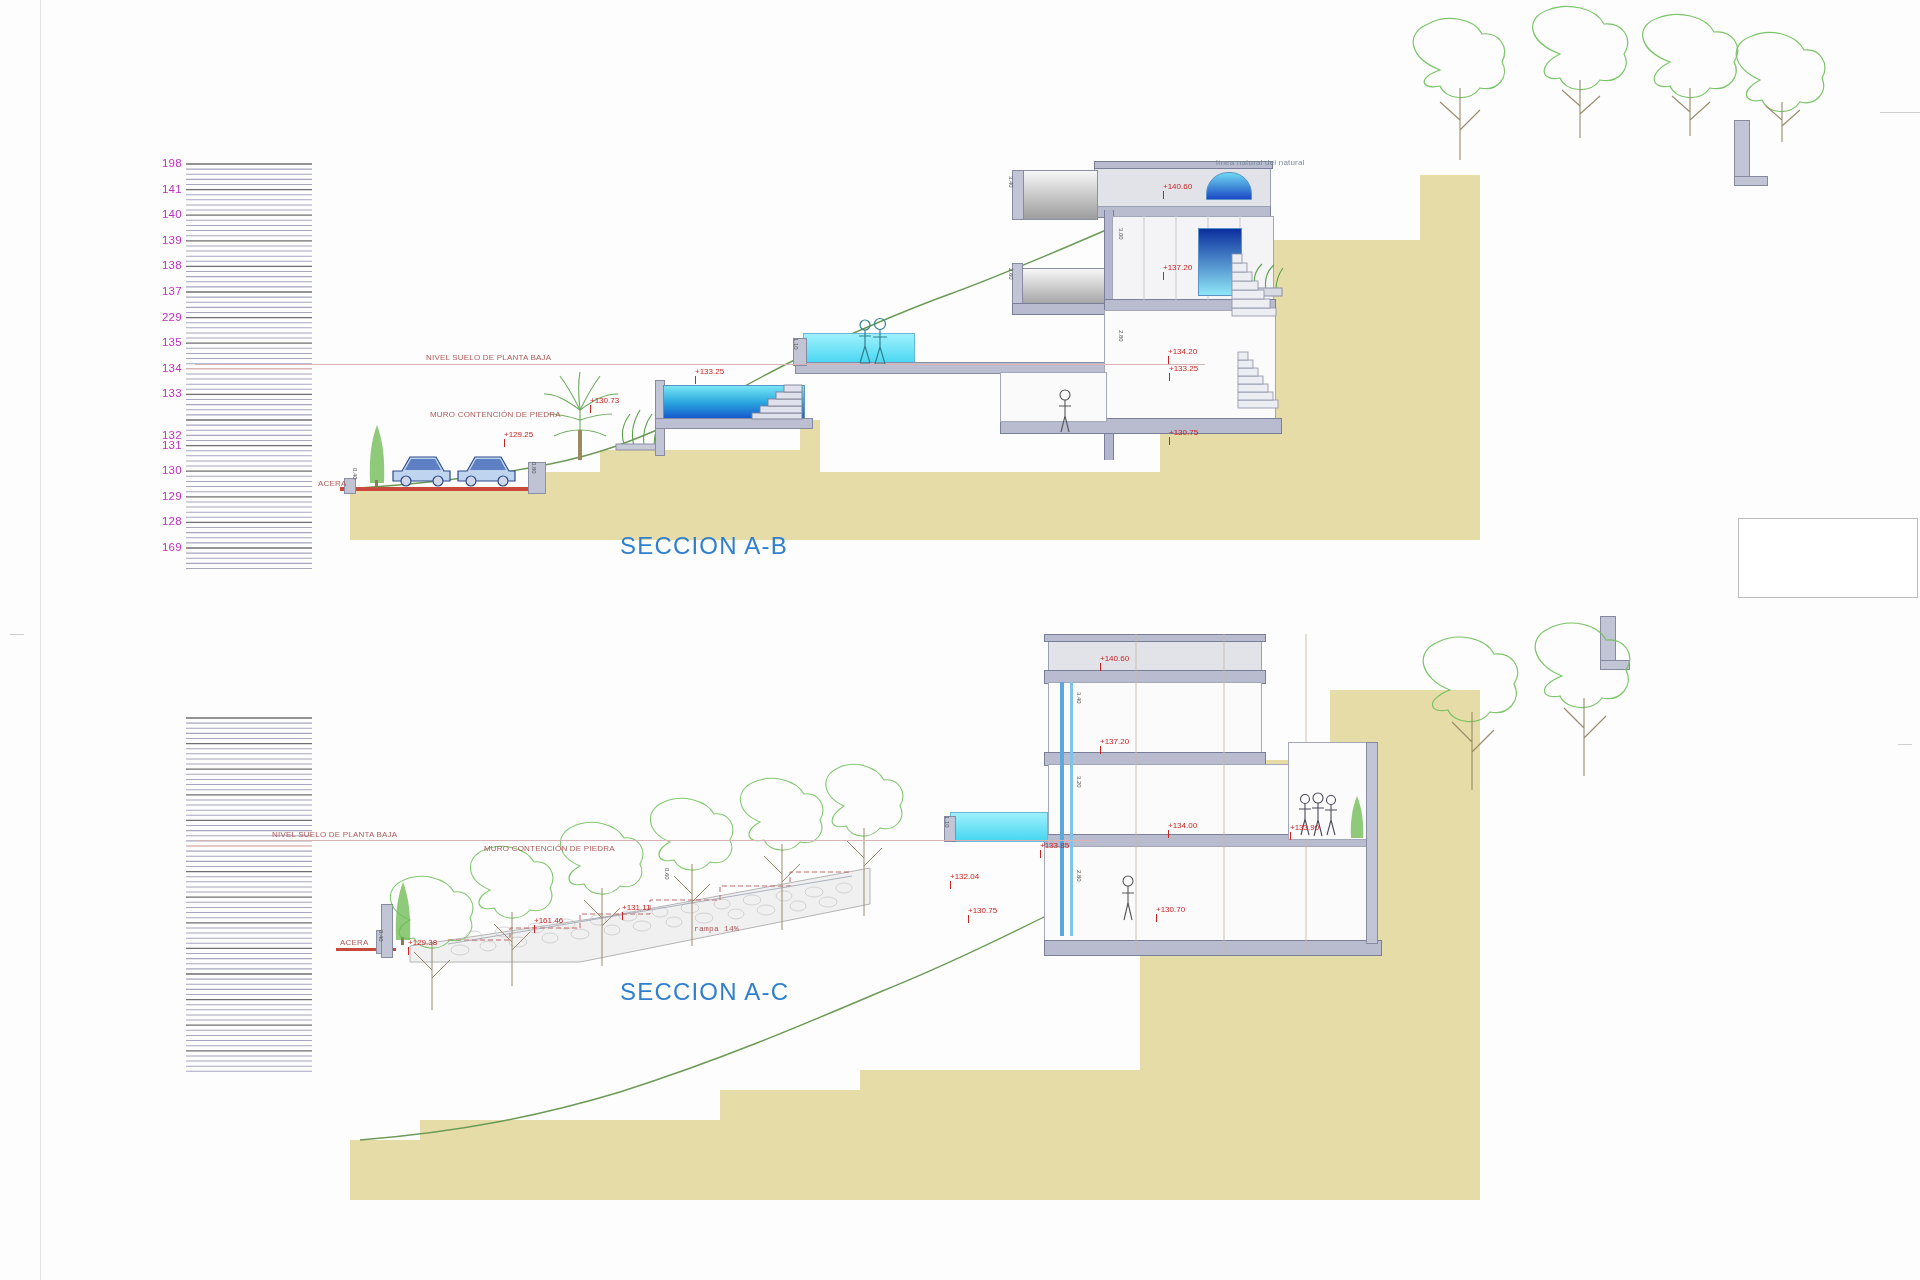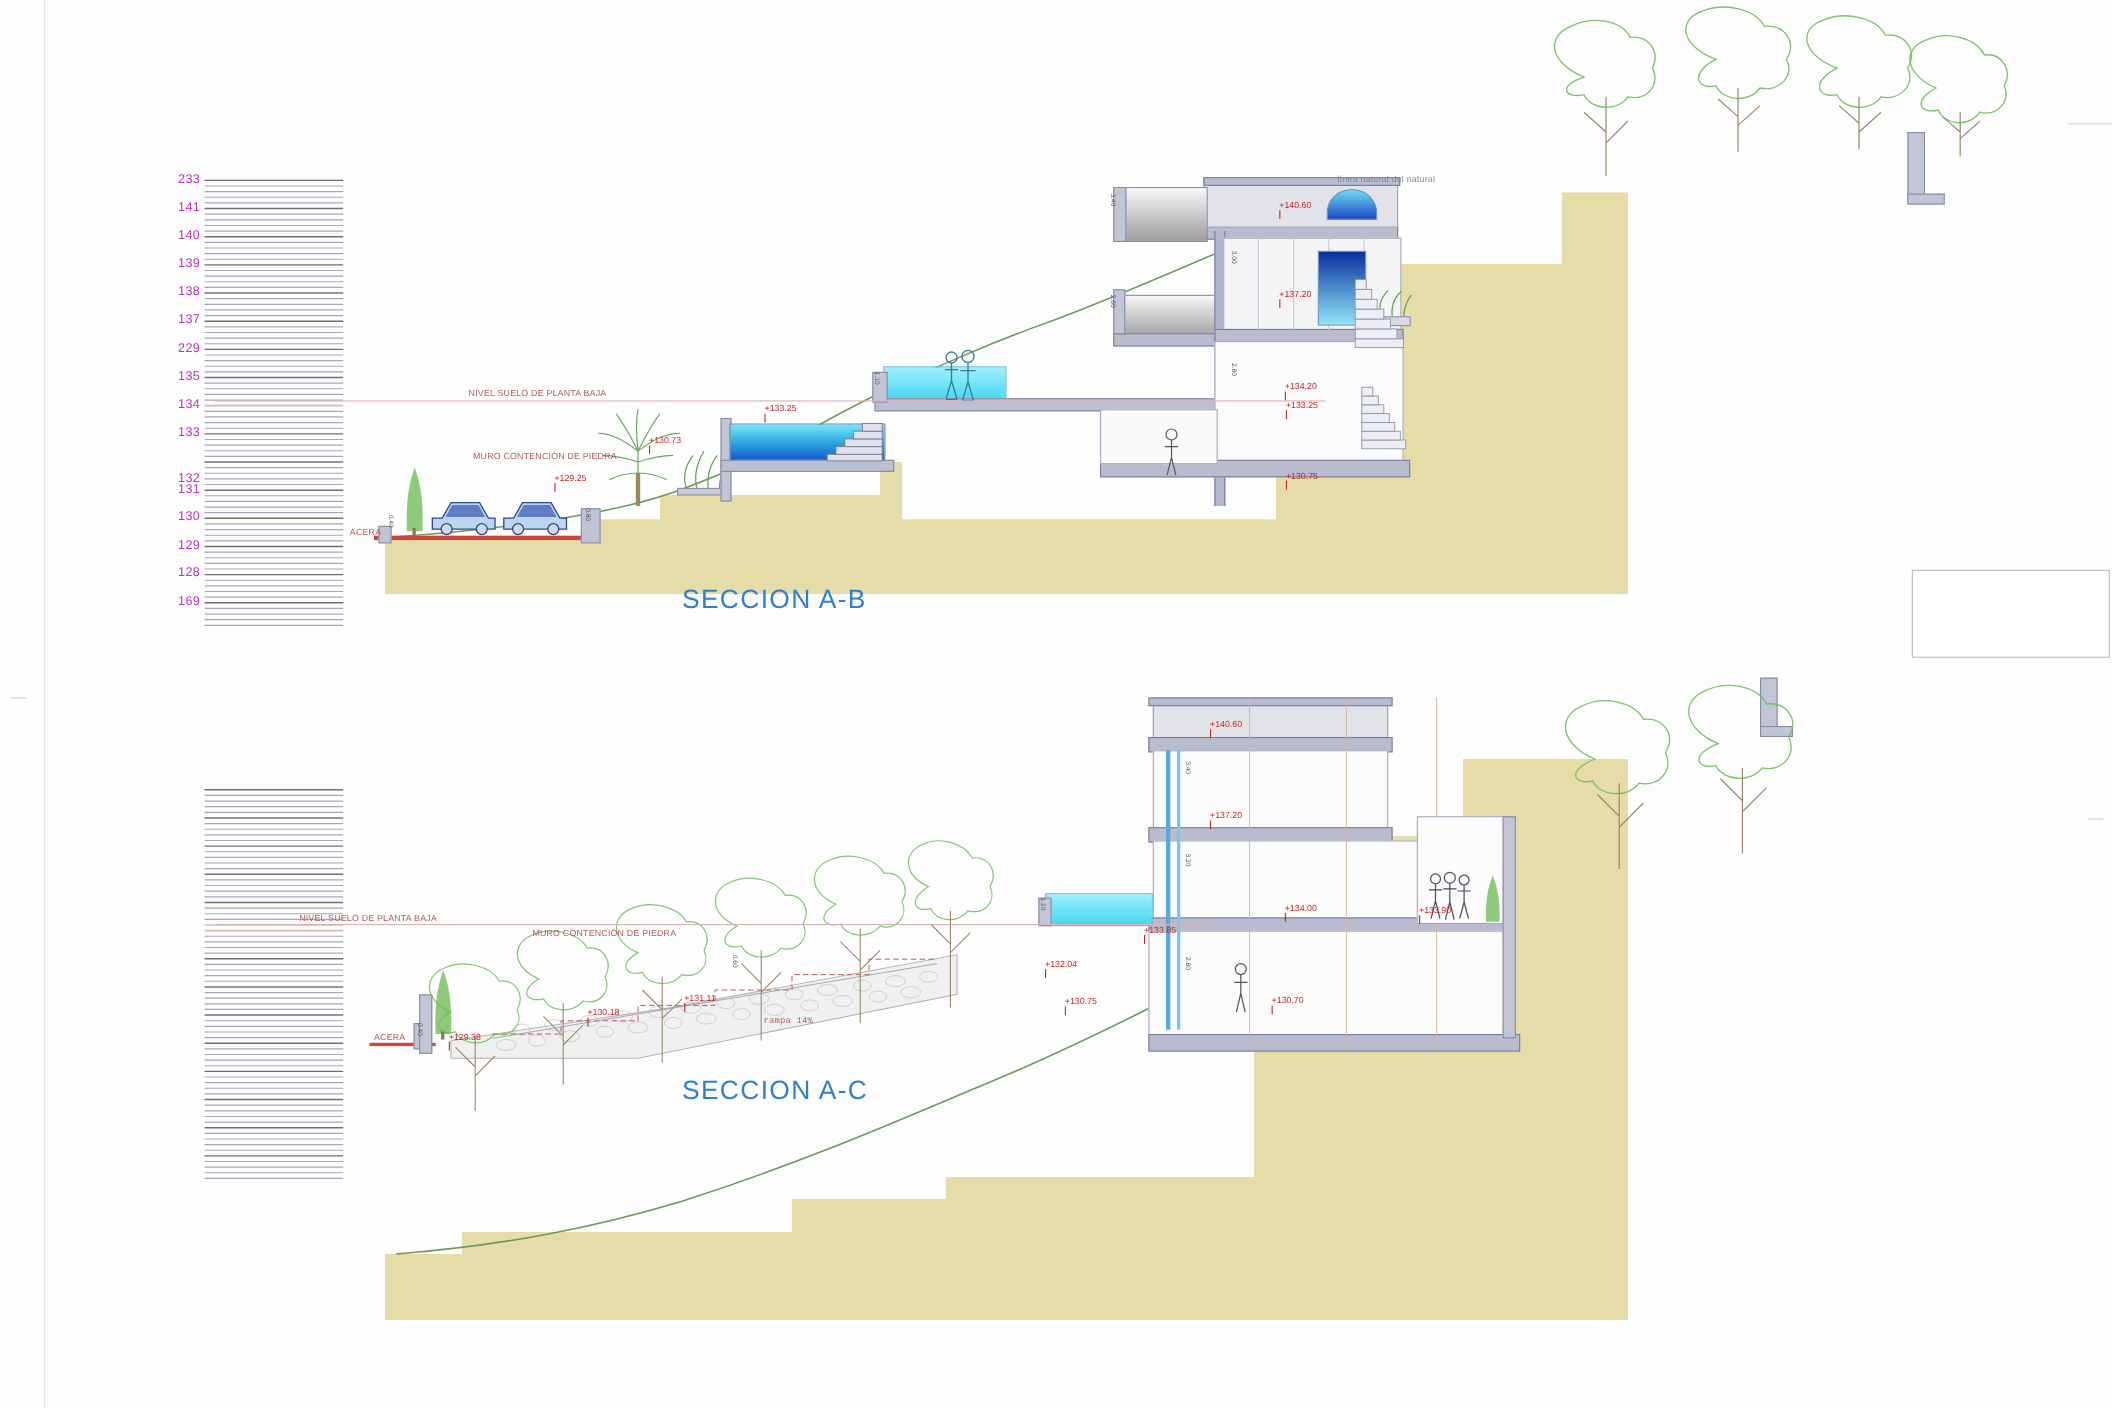--- a/index.html
+++ b/index.html
@@ -122,21 +122,21 @@
               <line x1="0" x2="126" y1="390.0000000000001" y2="390.0000000000001" stroke="#6f6f6f" stroke-width="1.3"></line>
               <line x1="0" x2="126" y1="395.1200000000001" y2="395.1200000000001" stroke="#a6a6c0" stroke-width="1.05"></line>
               <line x1="0" x2="126" y1="400.2400000000001" y2="400.2400000000001" stroke="#a6a6c0" stroke-width="1.05"></line>
               <line x1="0" x2="126" y1="405.3600000000001" y2="405.3600000000001" stroke="#a6a6c0" stroke-width="1.05"></line>
               <line x1="0" x2="126" y1="410.48000000000013" y2="410.48000000000013" stroke="#a6a6c0" stroke-width="1.05"></line>
             </g>
         </g>
       </svg>
     </div>
     <div id="ticks-ab">
-        <div class="tick-label" style="left: 156px; top: 157px;">233</div>
+        <div class="tick-label" style="left: 156px; top: 157px;">198</div>
         <div class="tick-label" style="left: 156px; top: 182.6px;">141</div>
         <div class="tick-label" style="left: 156px; top: 208.2px;">140</div>
         <div class="tick-label" style="left: 156px; top: 233.8px;">139</div>
         <div class="tick-label" style="left: 156px; top: 259.4px;">138</div>
         <div class="tick-label" style="left: 156px; top: 285px;">137</div>
         <div class="tick-label" style="left: 156px; top: 310.6px;">229</div>
         <div class="tick-label" style="left: 156px; top: 336.2px;">135</div>
         <div class="tick-label" style="left: 156px; top: 361.8px;">134</div>
         <div class="tick-label" style="left: 156px; top: 387.4px;">133</div>
         <div class="tick-label" style="left: 156px; top: 413px; margin-top: 16px;">132</div>
@@ -600,21 +600,21 @@
 
     <div class="lvl" style="left:1100px;top:54px;">+140.60</div>
     <div class="lvl" style="left:1100px;top:137px;">+137.20</div>
     <div class="lvl" style="left:1168px;top:221px;">+134.00</div>
     <div class="lvl" style="left:1290px;top:223px;">+133.90</div>
     <div class="lvl" style="left:1040px;top:241px;">+133.85</div>
     <div class="lvl" style="left:950px;top:272px;">+132.04</div>
     <div class="lvl" style="left:622px;top:303px;">+131.11</div>
     <div class="lvl" style="left:968px;top:306px;">+130.75</div>
     <div class="lvl" style="left:1156px;top:305px;">+130.70</div>
-    <div class="lvl" style="left:534px;top:316px;">+130.18</div>
+    <div class="lvl" style="left:534px;top:316px;">+161.46</div>
     <div class="lvl" style="left:408px;top:338px;">+129.38</div>
 
     <div class="dimtxt" style="left:1076px;top:92px;">3.40</div>
     <div class="dimtxt" style="left:1076px;top:176px;">3.20</div>
     <div class="dimtxt" style="left:1076px;top:270px;">2.80</div>
     <div class="dimtxt" style="left:944px;top:216px;">1.10</div>
     <div class="dimtxt" style="left:664px;top:268px;">0.60</div>
     <div class="dimtxt" style="left:378px;top:330px;">0.40</div>
 
     <div class="sect-title" style="left:620px;top:378px;">SECCION A-C</div>

